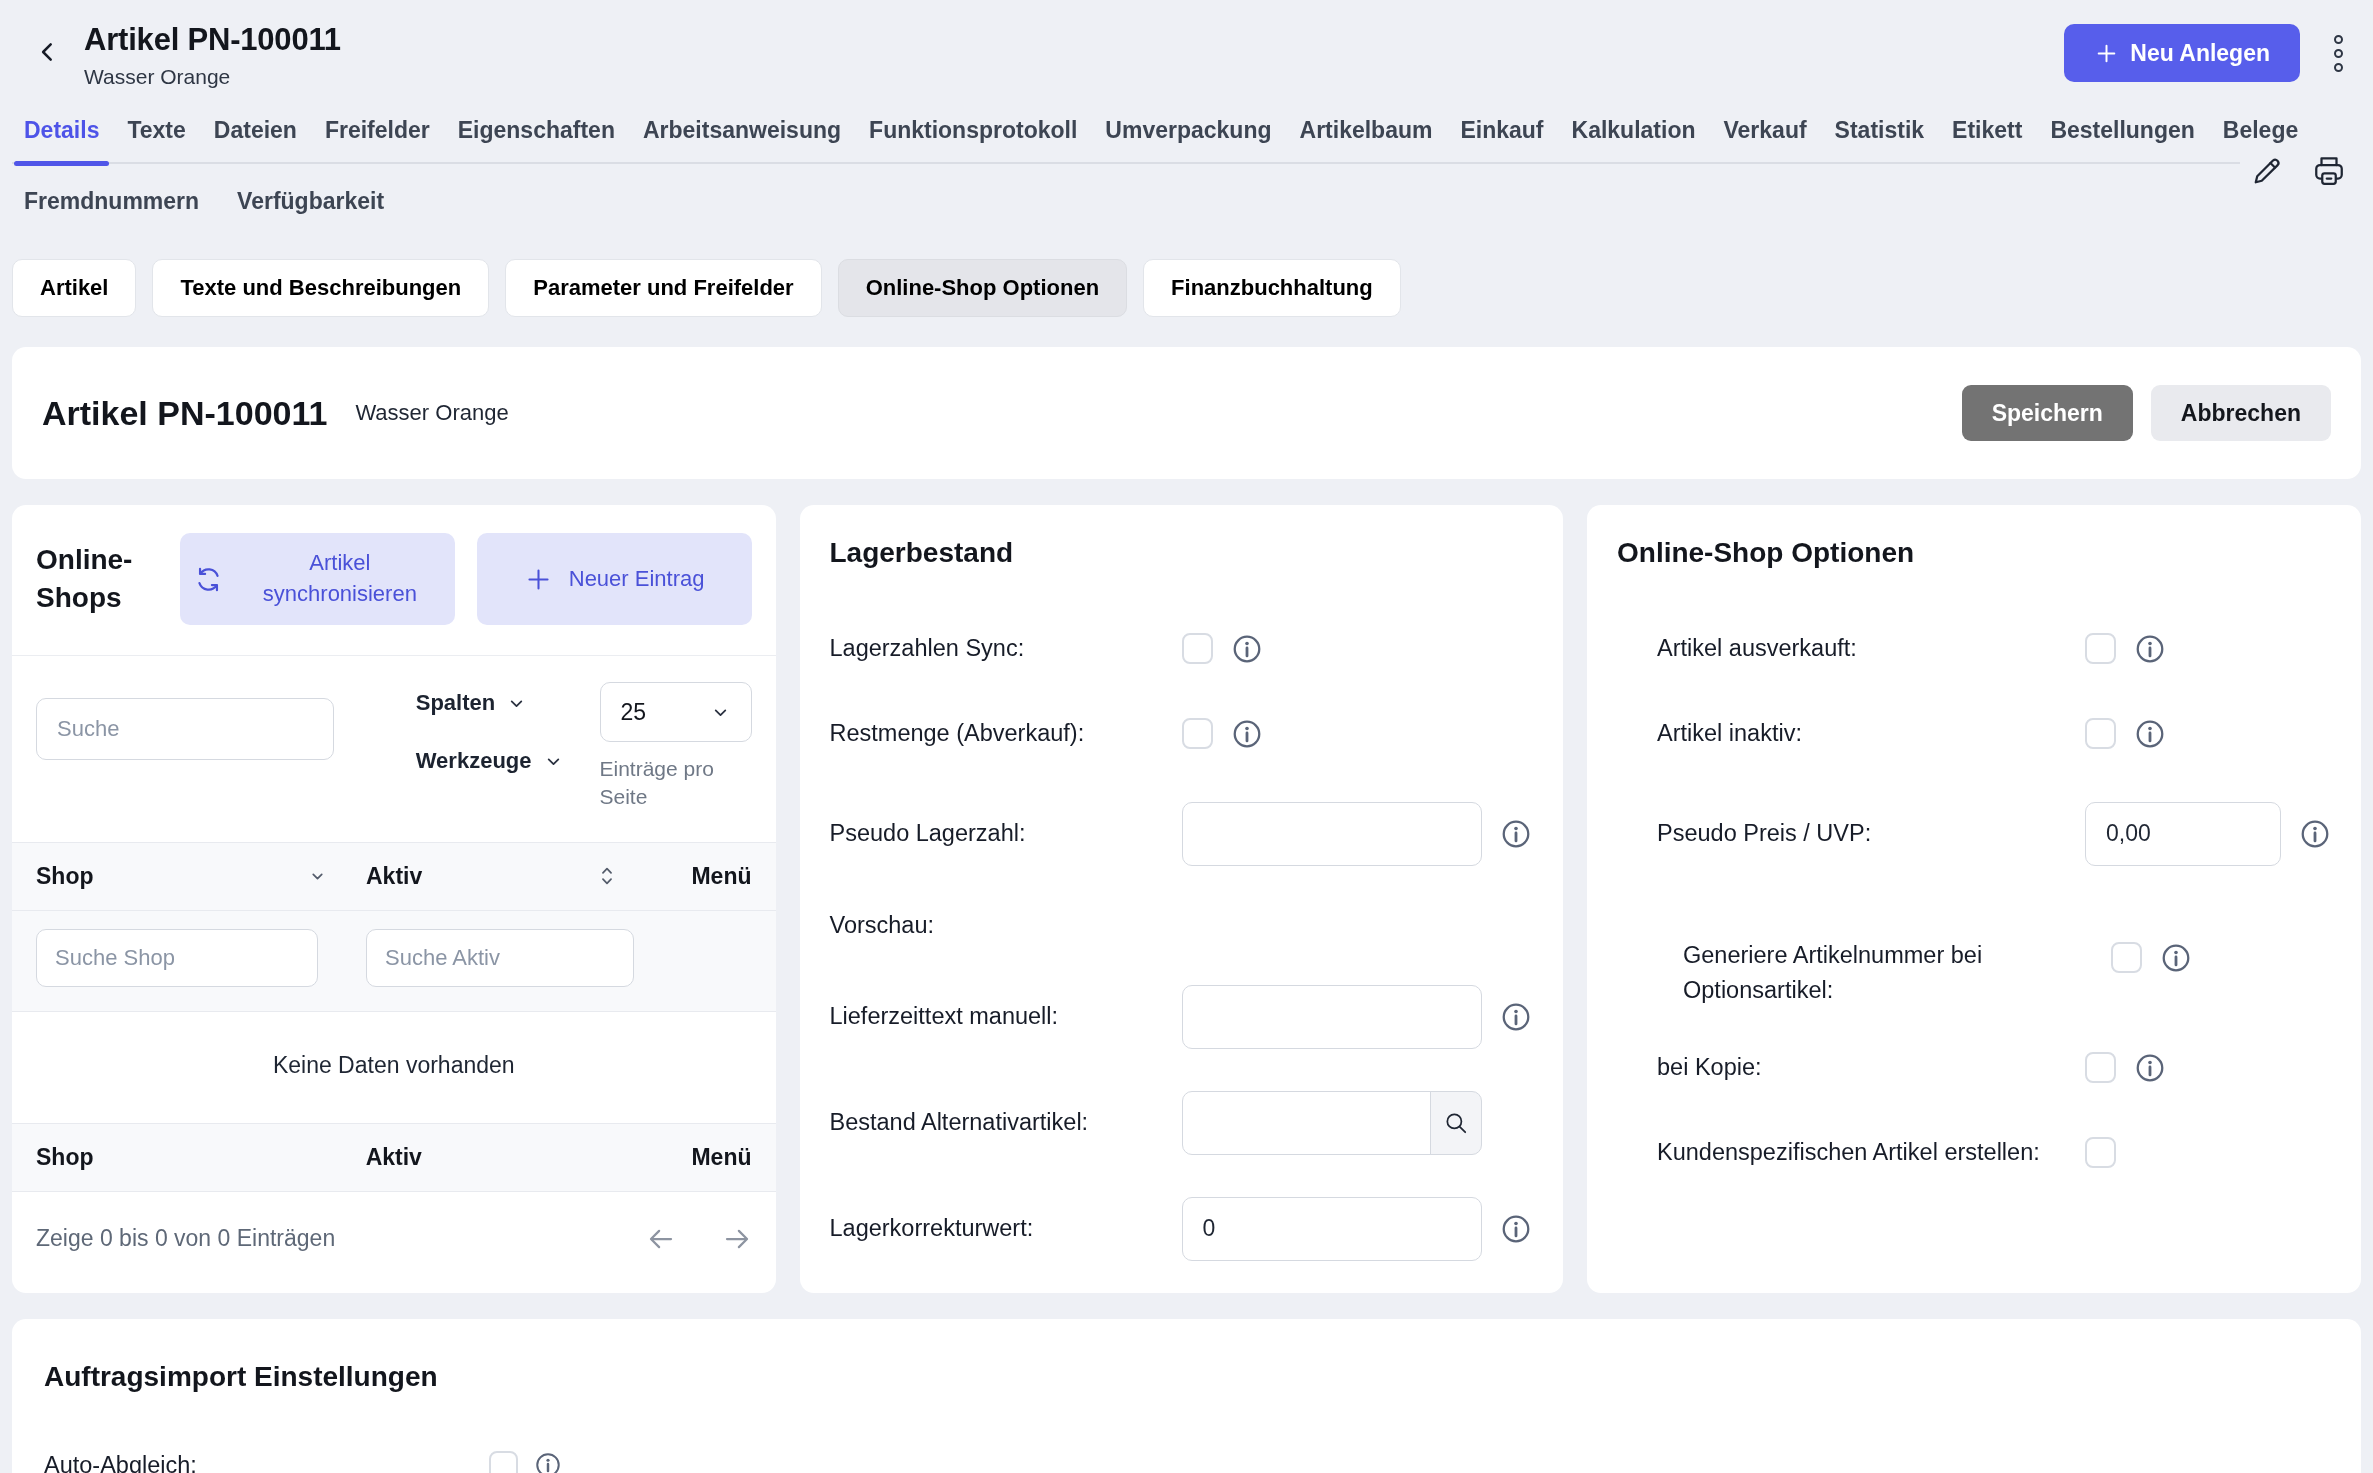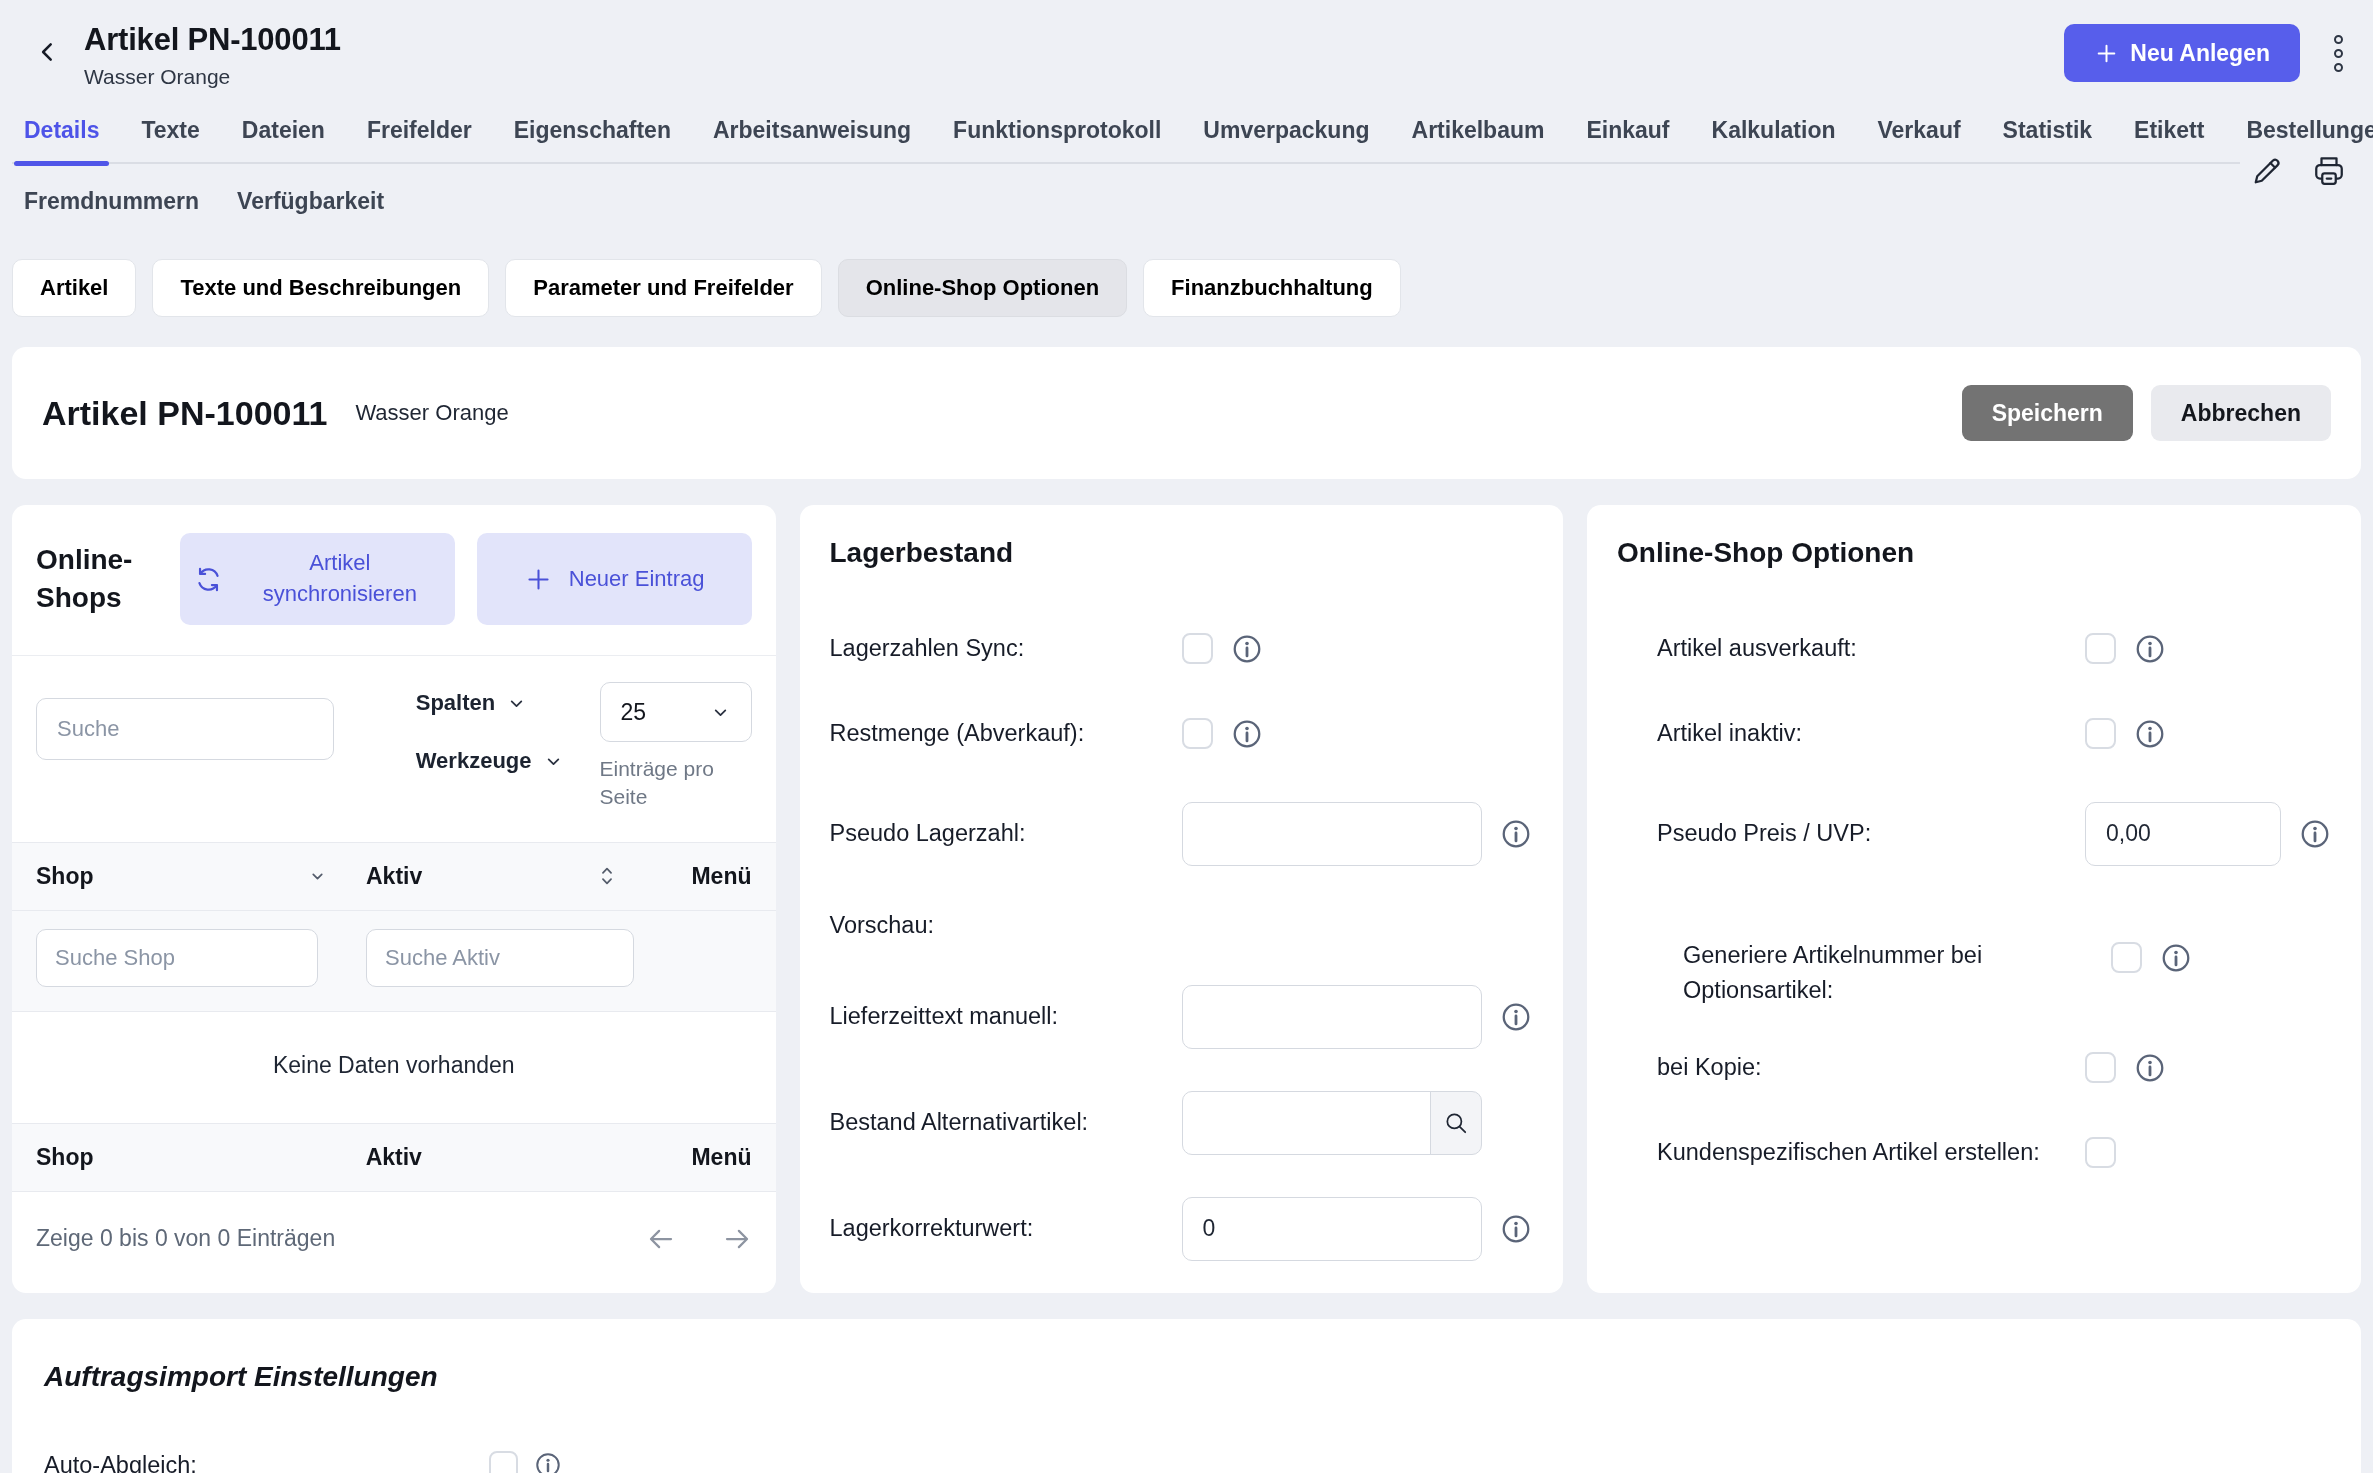--- a/index.html
+++ b/index.html
@@ -25,21 +25,21 @@
     background:#575EEB; color:#fff; font-size:23px; font-weight:600;
     height:58px; padding:0 30px; border-radius:10px;
     display:inline-flex; align-items:center; gap:11px; border:none; cursor:pointer; font-family:inherit;
   }
   .btn-primary svg { width:25px; height:25px; }
   .kebab { display:flex; flex-direction:column; gap:5px; padding:6px 4px; cursor:pointer; }
   .kebab span { width:9px; height:9px; border:2.4px solid #2E3644; border-radius:50%; }
 
   
   .tabs-zone { position:relative; margin-top:22px; }
-  .tab-row1 { position:relative; display:flex; gap:42px; padding:0 24px; }
+  .tab-row1 { position:relative; display:flex; gap:28px; padding:0 24px; }
   .tab-row1::after { content:""; position:absolute; bottom:0; left:12px; width:2228px; height:2px; background:#DADDE4; }
   .tab { font-size:23px; font-weight:600; color:#3D4553; cursor:pointer; white-space:nowrap; }
   .tab-row1 .tab { padding:6px 0 20px; position:relative; }
   .tab.active { color:#4D53E8; }
   .tab-row1 .tab.active::after {
     content:""; position:absolute; left:-10px; right:-10px; bottom:-2px; height:5px;
     background:#5056E8; border-radius:3px; z-index:2;
   }
   .tab-row2 { display:flex; gap:38px; padding:0 24px; margin-top:18px; }
   .tab-row2 .tab { padding:6px 0 8px; }
@@ -149,21 +149,21 @@
   .search-addon {
     width:52px; height:64px; margin-left:-1.5px;
     border:1.5px solid #D5D9E0; background:#F3F4F7; border-radius:0 10px 10px 0;
     display:flex; align-items:center; justify-content:center; cursor:pointer; color:#1F2633;
   }
   .search-addon svg { width:26px; height:26px; }
   .w-preis { width:196px; }
 
   
   .bottom-panel { background:#fff; border-radius:14px; margin:26px 12px 0 12px; padding:42px 32px 54px; }
-  .bottom-panel h3 { font-size:28px; font-weight:700; color:#13161D;font-style:italic; }
+  .bottom-panel h3 { font-size:28px; font-weight:700; color:#13161D; }
   .ba-row { margin-top:58px; display:flex; align-items:center; }
   .ba-label { flex:0 0 445px; font-size:23.5px; color:#171C28; }
   .ba-row .info { width:28px; height:28px; margin-left:16px; }
   .ba-row .info svg { width:28px; height:28px; }
   .ba-row .checkbox { width:29px; height:29px; }
 </style>
 </head>
 <body>
 
 <div class="top">

